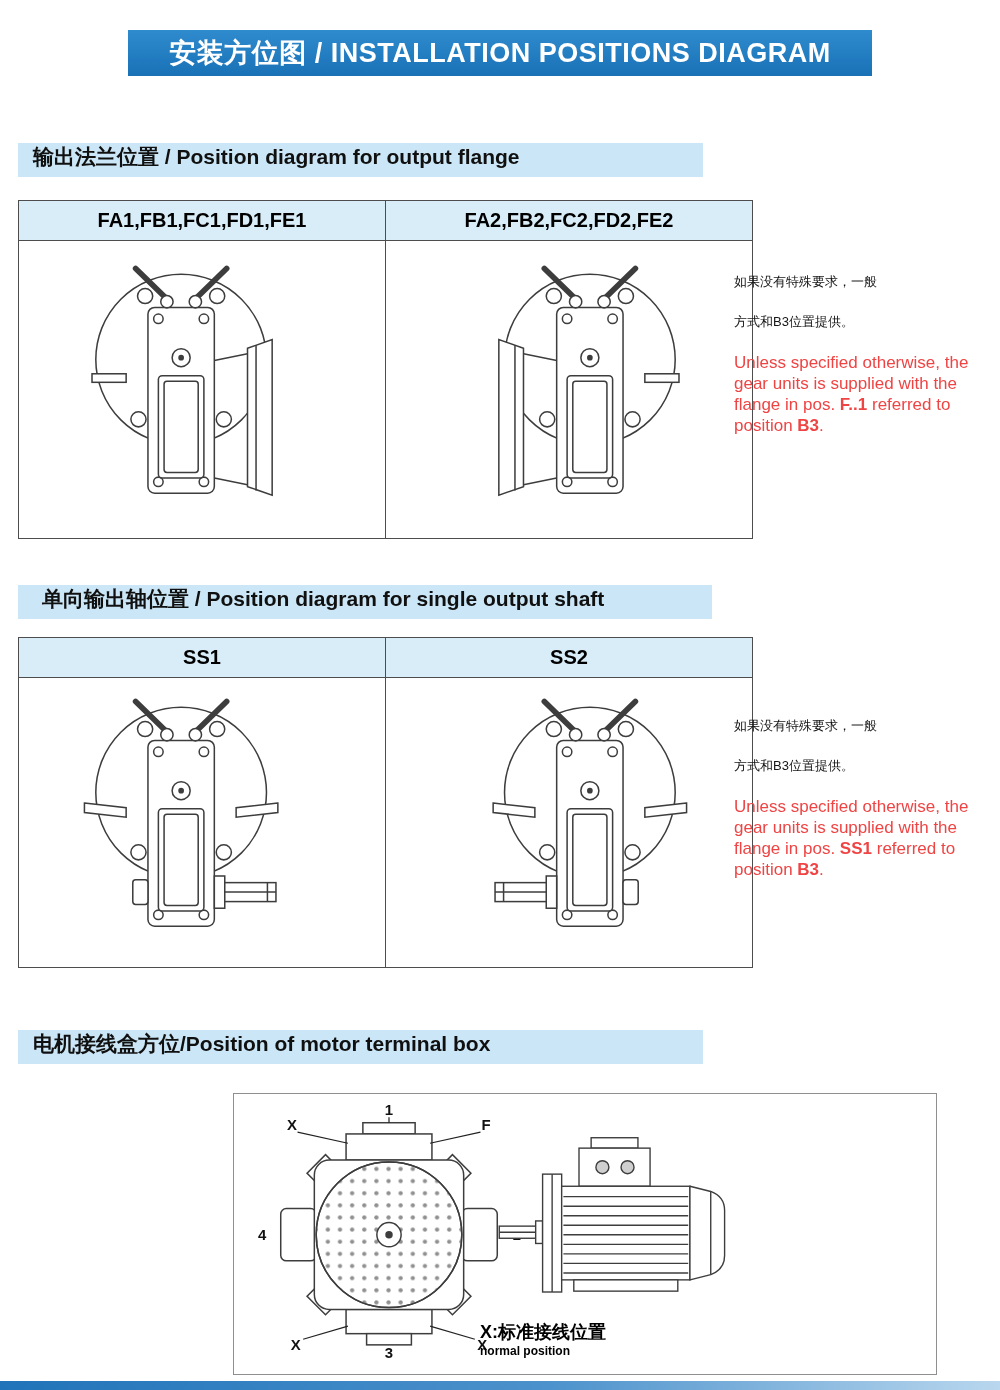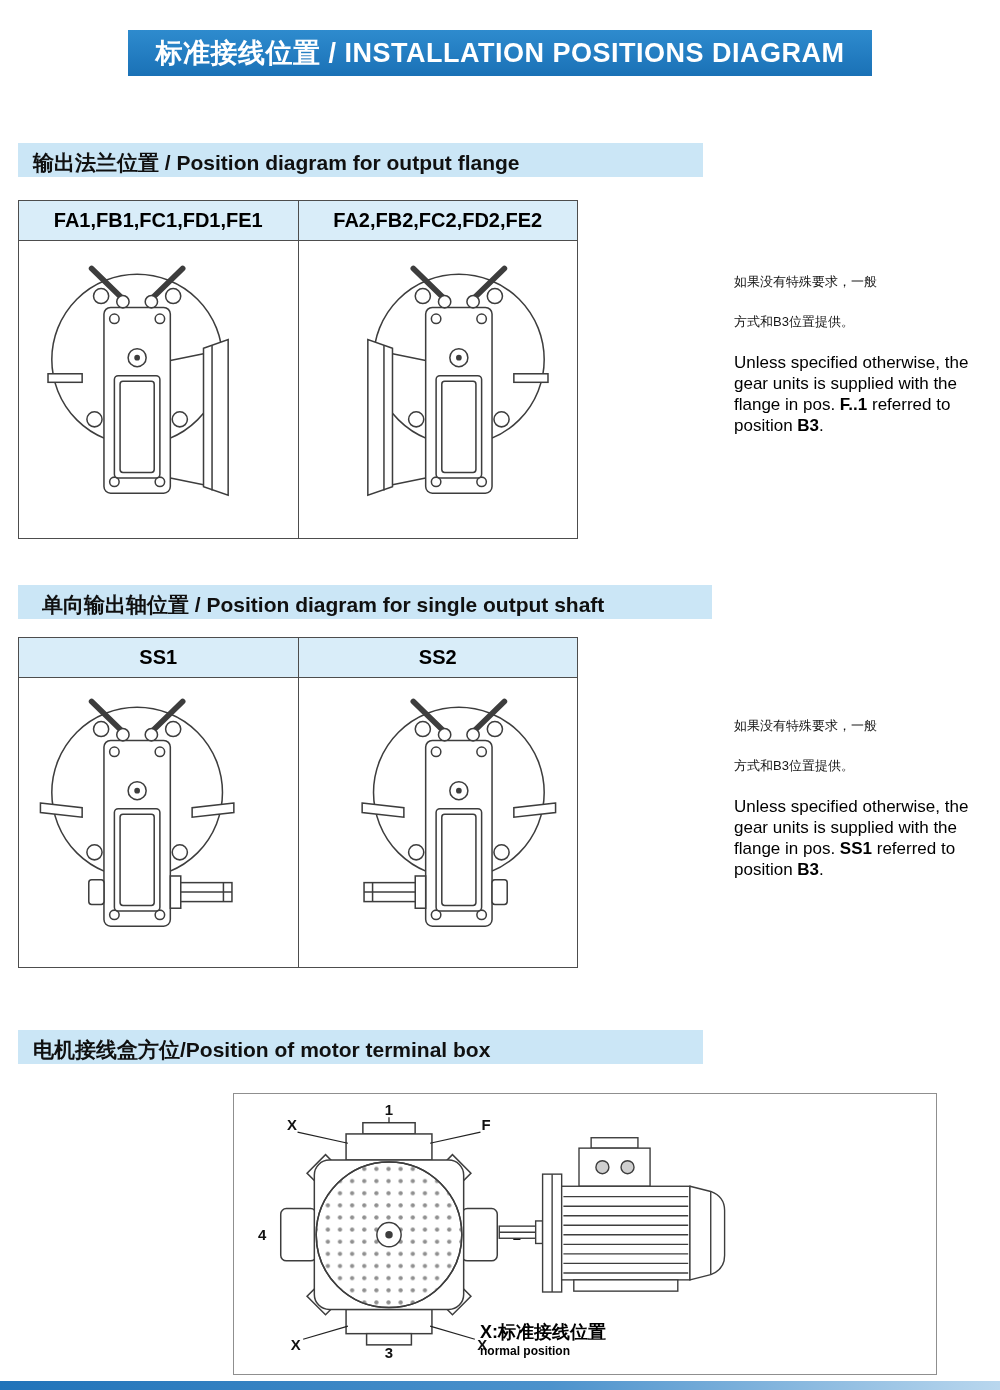--- a/index.html
+++ b/index.html
@@ -5,38 +5,38 @@
   html,body{margin:0;padding:0;}
   body{background:#ffffff;font-family:"Liberation Sans","DejaVu Sans",sans-serif;color:#111;}
   .page{position:relative;width:1000px;height:1390px;margin:0 auto;background:#fff;overflow:hidden;}
 
   .banner{position:absolute;left:128px;top:30px;width:744px;height:46px;
     background:linear-gradient(180deg,#2e8bce 0%,#1a71b6 100%);
     display:flex;align-items:center;justify-content:center;}
   .banner span{color:#fff;font-weight:bold;font-size:27px;letter-spacing:.5px;white-space:nowrap;}
 
   .section-heading{position:absolute;left:18px;width:670px;height:34px;background:#cbe6f6;
-    display:flex;align-items:flex-end;padding-left:15px;font-size:21px;font-weight:600;color:#101010;}
+    display:flex;align-items:flex-start;padding-left:15px;font-size:21px;font-weight:600;color:#101010;}
   #heading-flange{top:143px;}
   #heading-shaft{top:585px;padding-left:24px;}
   #heading-motor{top:1030px;}
 
-  table.diagram{position:absolute;left:18px;width:560px;border-collapse:collapse;table-layout:fixed;background:#fff;}
+  table.diagram{position:absolute;left:18px;width:735px;border-collapse:collapse;table-layout:fixed;background:#fff;}
   #table-flange{top:200px;}
   #table-shaft{top:637px;}
   table.diagram th{border:1.5px solid #4d4d4d;background:#d9edf9;height:37px;font-size:20px;font-weight:bold;color:#000;}
   table.diagram td{border:1.5px solid #4d4d4d;text-align:center;vertical-align:middle;background:#fff;}
   #table-flange td{height:295px;}
   #table-shaft td{height:287px;}
 
   .side-note{position:absolute;left:734px;width:240px;}
   #note-flange{top:262px;}
   #note-shaft{top:706px;}
   .note-cn div{font-size:13px;line-height:40px;color:#151515;}
-  .note-en{margin-top:10px;font-size:17px;line-height:21px;color:#000000;}
+  .note-en{margin-top:10px;font-size:17px;line-height:21px;color:#ef4444;}
   .note-en b{font-weight:bold;}
 
   .motor-box{position:absolute;left:233px;top:1093px;width:702px;height:280px;border:1px solid #8f8f8f;background:#fff;}
   .motor-front{position:absolute;left:15px;top:8px;}
   .motor-side{position:absolute;left:258px;top:42px;}
   .motor-caption{position:absolute;left:246px;top:226px;width:278px;text-align:left;color:#000;}
   .motor-caption .cap1{font-size:18px;font-weight:bold;}
   .motor-caption .cap2{font-size:12px;font-weight:bold;}
 
   .footer-bar{position:absolute;left:0;top:1381px;width:1000px;height:9px;
@@ -92,21 +92,21 @@
           <rect x="153" y="193" width="11" height="34"></rect>
           <rect x="164" y="200" width="54" height="20"></rect>
           <line x1="164" y1="210" x2="218" y2="210"></line>
           <line x1="209" y1="200" x2="209" y2="220"></line>
         </g>
       </g>
     </defs>
   </svg>
 
   <div class="banner">
-    <span>标准接线位置 / INSTALLATION POSITIONS DIAGRAM</span>
+    <span>安装方位图 / INSTALLATION POSITIONS DIAGRAM</span>
   </div>
 
   <div class="section-heading" id="heading-flange">
     <span>输出法兰位置 / Position diagram for output flange</span>
   </div>
 
   <table class="diagram" id="table-flange">
     <thead>
       <tr>
         <th>FA1,FB1,FC1,FD1,FE1</th>

